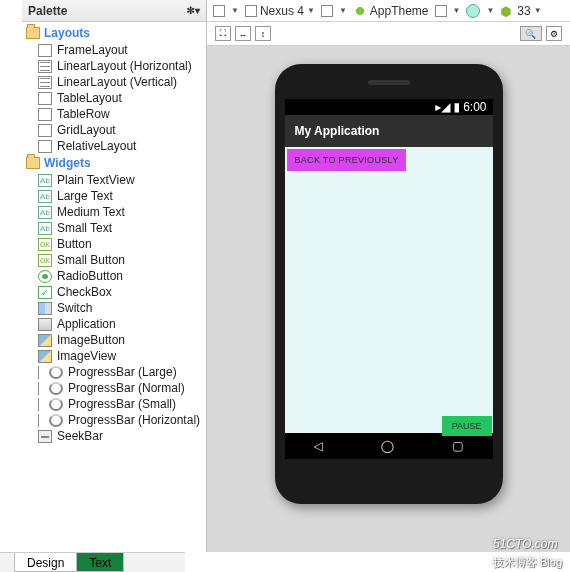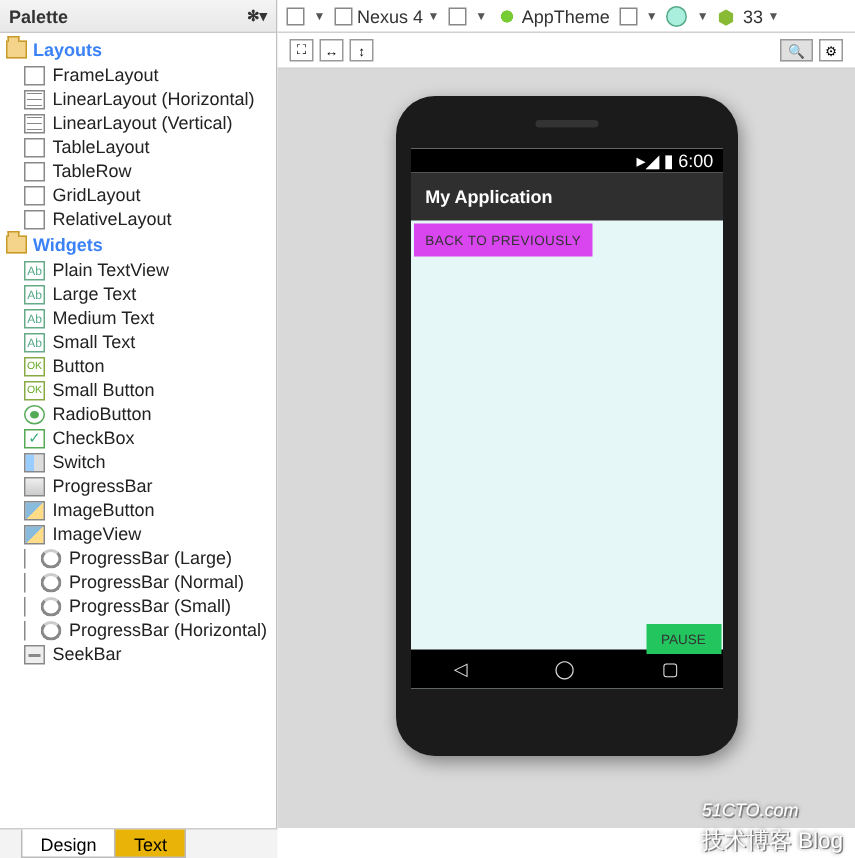--- a/index.html
+++ b/index.html
@@ -1,17 +1,17 @@
 <!DOCTYPE html>
 <html><head>
 <meta charset="utf-8">
 <style>
 * { margin:0; padding:0; box-sizing:border-box; font-family:Arial,Helvetica,sans-serif; font-size:12px; }
 body { width:570px; height:572px; overflow:hidden; background:#fff; position:relative; }
-.root { display:flex; height:552px; }
+.root { display:flex; height:552px;margin-left:22px; }
 
 
 .palette { width:185px; border-right:1px solid #c0c0c0; display:flex; flex-direction:column; background:#fff;}
 .pal-hdr { height:22px; background:linear-gradient(#f4f4f4,#e8e8e8); border-bottom:1px solid #c8c8c8; display:flex; align-items:center; padding:0 6px; justify-content:space-between; }
 .pal-hdr span { font-weight:bold; color:#333; }
 .gear { color:#777; font-size:10px; }
 .pal-body { flex:1; overflow:hidden; padding:2px 0; }
 .cat { display:flex; align-items:center; gap:4px; padding:2px 4px; }
 .cat .fld { width:14px; height:12px; background:#f4d48a; border:1px solid #c79a2a; position:relative; }
 .cat .fld:before{content:"";position:absolute;top:-4px;left:0;width:6px;height:3px;background:#f4d48a;border:1px solid #c79a2a;border-bottom:none;}
@@ -35,21 +35,21 @@
 .ic.prog{border-radius:50%;border:2px solid #888;border-top-color:#ccc;}
 .ic.seek{background:linear-gradient(#eee,#eee);}
 .ic.seek:after{content:"";position:absolute;left:2px;right:2px;top:5px;height:2px;background:#888;}
 .ic.star{border:none;color:#fb0;font-size:13px;line-height:13px;}
 .ic.star:after{content:"★";}
 .ic-sep{width:4px;height:13px;border-left:1px solid #888;margin-right:2px;flex-shrink:0;}
 
 
 .tabs { position:absolute; bottom:0; left:0; height:20px; display:flex; align-items:flex-end; padding-left:14px; border-top:1px solid #ccc; width:185px; background:#f3f3f3;}
 .tab { height:19px; padding:3px 12px 0; border:1px solid #bbb; border-top:none; background:#fff; margin-right:-1px; font-size:11px;}
-.tab.inact{background:#eab308;}
+.tab.inact{background:#15803d;}
 
 
 .right { flex:1; display:flex; flex-direction:column; background:#fff;}
 .tbar { height:22px; border-bottom:1px solid #d0d0d0; display:flex; align-items:center; gap:6px; padding:0 6px; font-size:11px; overflow:hidden;}
 .tbar .sel{display:flex;align-items:center;gap:3px;color:#333;}
 .tbar .sq{width:12px;height:12px;border:1px solid #888;background:#fff;}
 .tic{width:14px;height:14px;display:inline-block;}
 .tic.green{background:radial-gradient(circle,#7c3 40%,transparent 42%);}
 .tic.globe{border-radius:50%;border:1px solid #5a8;background:#aed;}
 .tic.andro{color:#8b3;font-size:13px;}
@@ -66,21 +66,21 @@
 .screen{margin-top:14px;width:208px;height:360px;background:#e6f7f7;position:relative;overflow:hidden;}
 .status{height:16px;background:#000;color:#fff;font-size:9px;display:flex;justify-content:flex-end;align-items:center;padding:0 6px;gap:3px;}
 .appbar{height:32px;background:#2f2f2f;color:#fff;font-weight:bold;font-size:12px;display:flex;align-items:center;padding:0 10px;}
 .body-area{position:relative;height:290px;}
 .backbtn{position:absolute;top:2px;left:2px;height:22px;padding:0 8px;background:#d946ef;border:none;font-size:9px;color:#333;letter-spacing:.3px;}
 .pausebtn{position:absolute;bottom:1px;right:1px;height:20px;padding:0 10px;background:#22c55e;border:none;font-size:9px;color:#333;}
 .navbar{height:26px;background:#000;display:flex;justify-content:space-around;align-items:center;color:#ddd;font-size:12px;margin-top:-4px;}
 
 
 .wm{position:absolute;right:8px;bottom:2px;font-family:Georgia,serif;color:#fff;text-shadow:0 0 3px #666, 1px 1px 0 #888; font-size:26px;font-style:italic;pointer-events:none;}
-.wm small{display:block;font-size:15px;text-align:left;font-style:normal;}
+.wm small{display:block;font-size:11px;text-align:left;font-style:normal;}
 </style>
 </head>
 <body>
 
 <div class="root">
 
   <div class="palette">
     <div class="pal-hdr">
       <span>Palette</span>
       <span class="gear">✻▾</span>
@@ -154,21 +154,21 @@
       <div class="item">
           <span class="ic check"></span>
           <span>CheckBox</span>
         </div>
       <div class="item">
           <span class="ic sw"></span>
           <span>Switch</span>
         </div>
       <div class="item">
           <span class="ic tog"></span>
-          <span>ProgressBar</span>
+          <span>Application</span>
         </div>
       <div class="item">
           <span class="ic img"></span>
           <span>ImageButton</span>
         </div>
       <div class="item">
           <span class="ic img"></span>
           <span>ImageView</span>
         </div>
       <div class="item">

